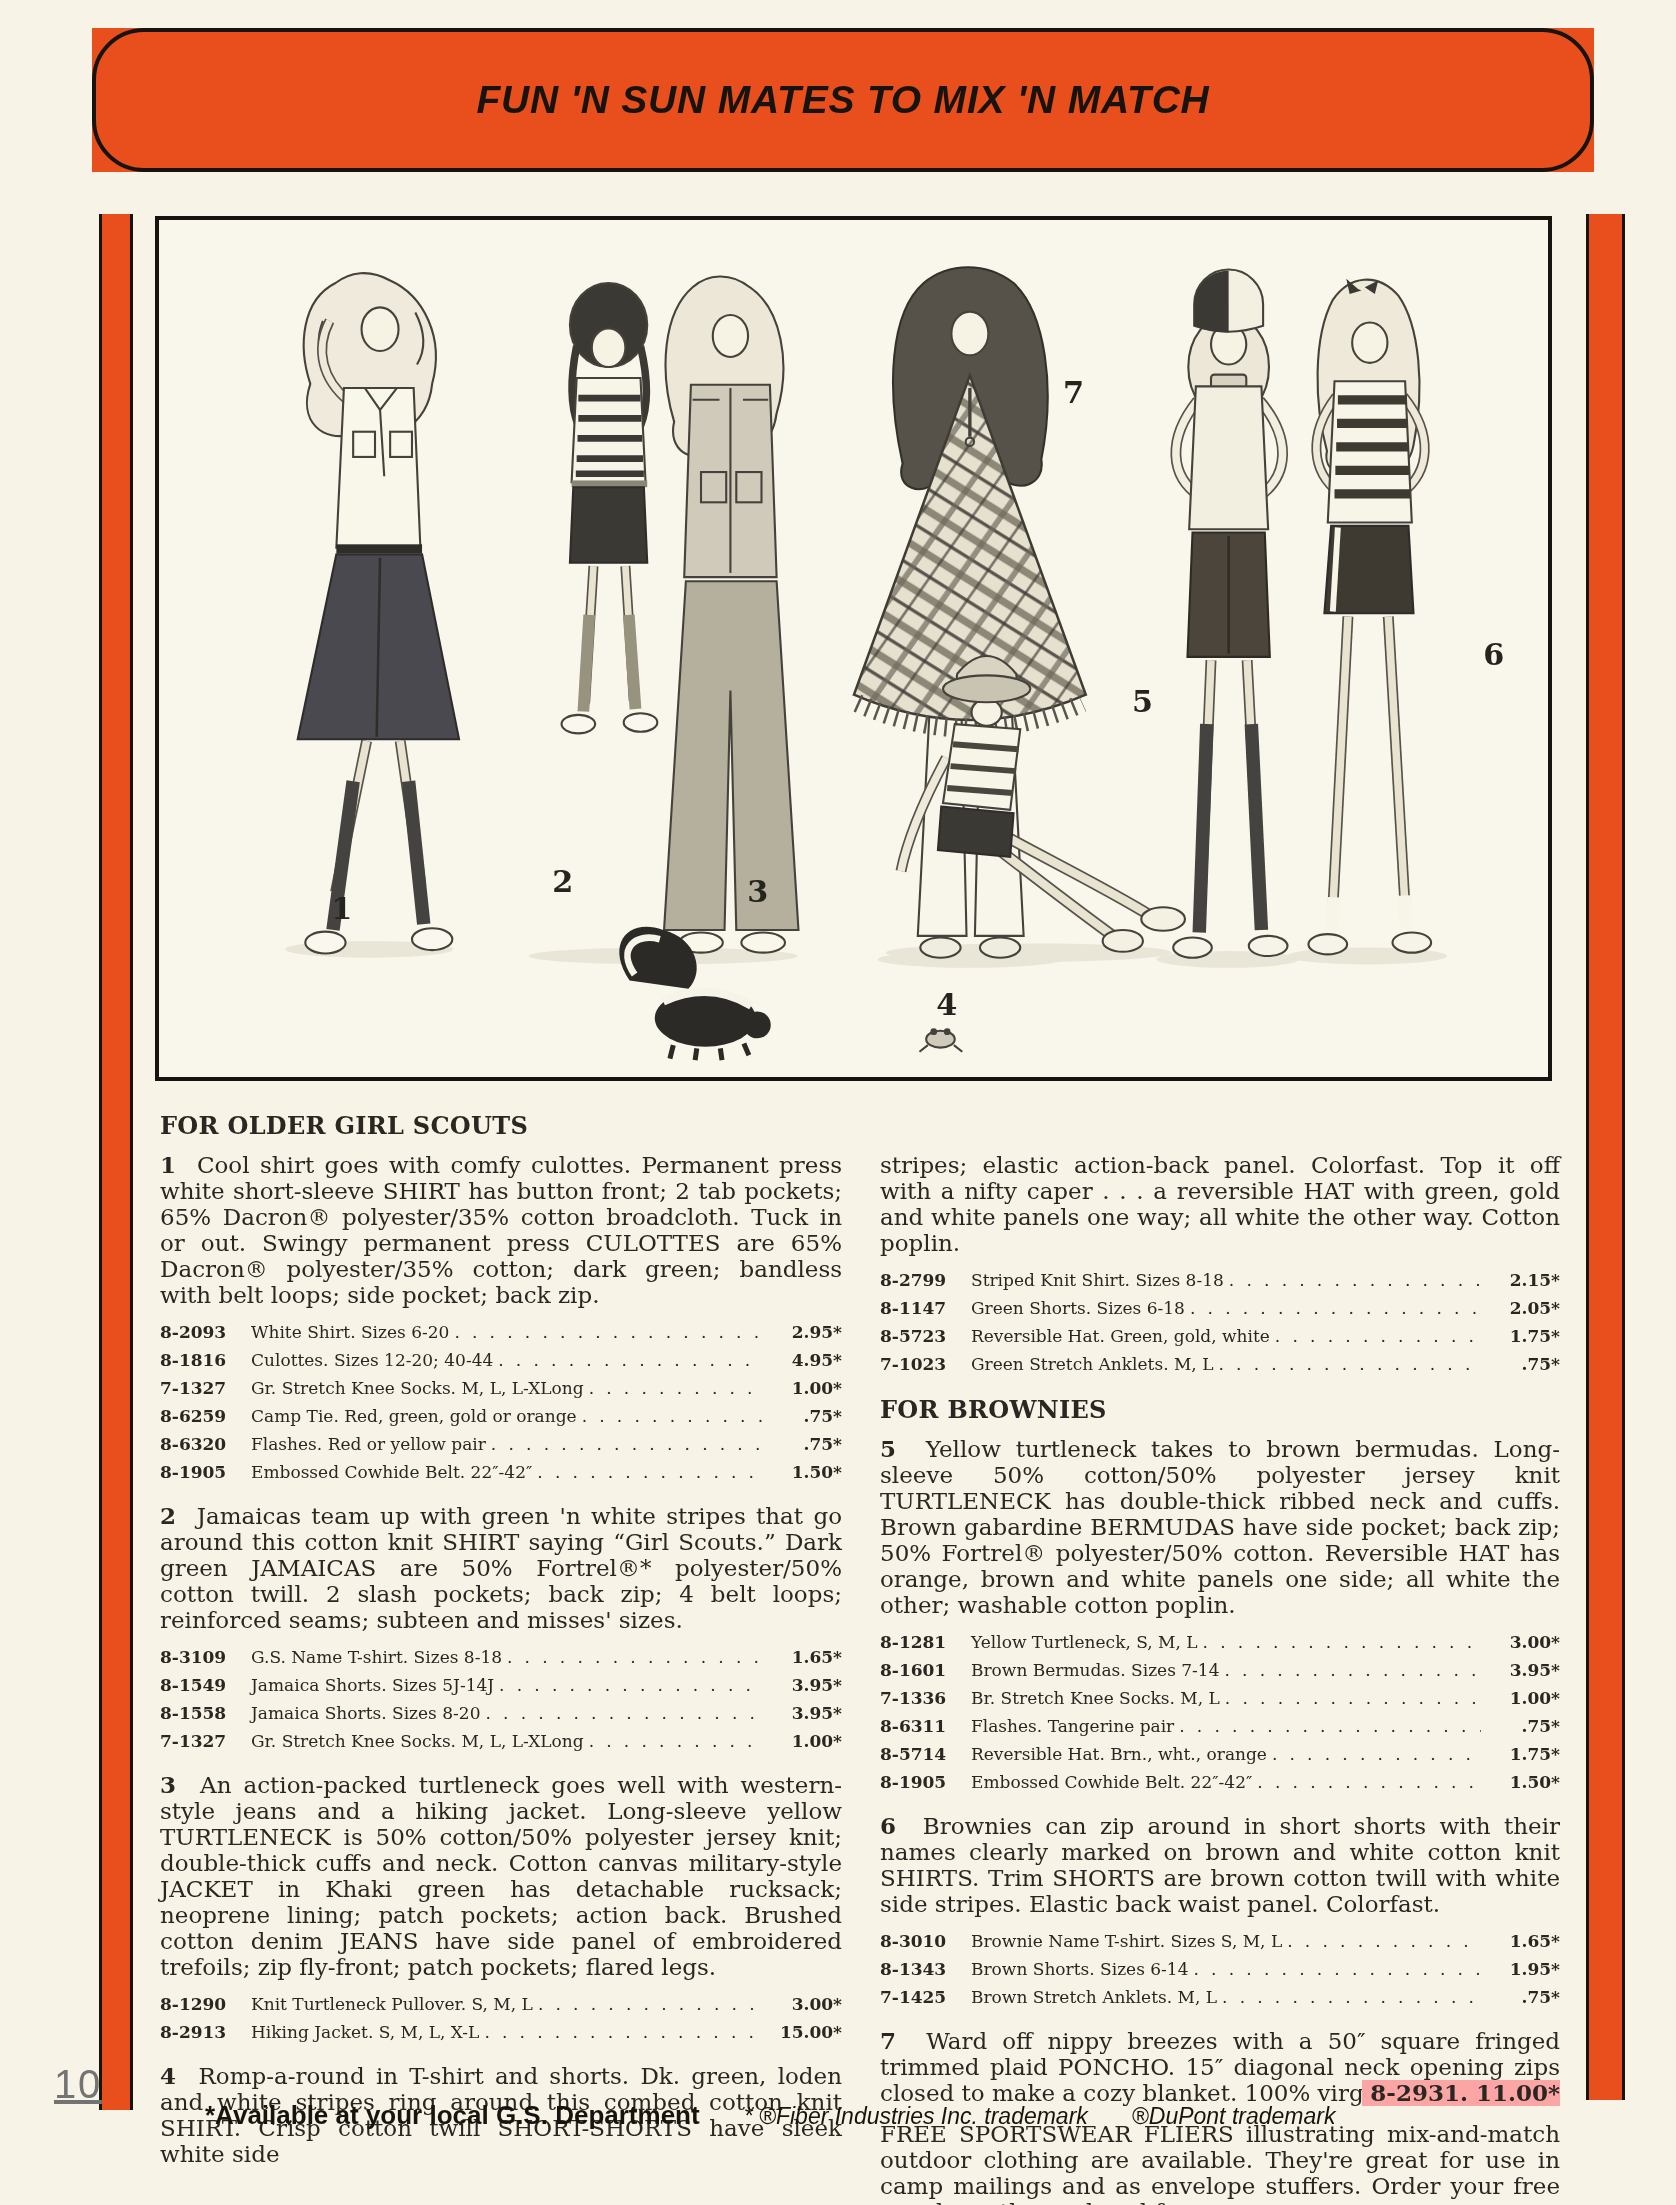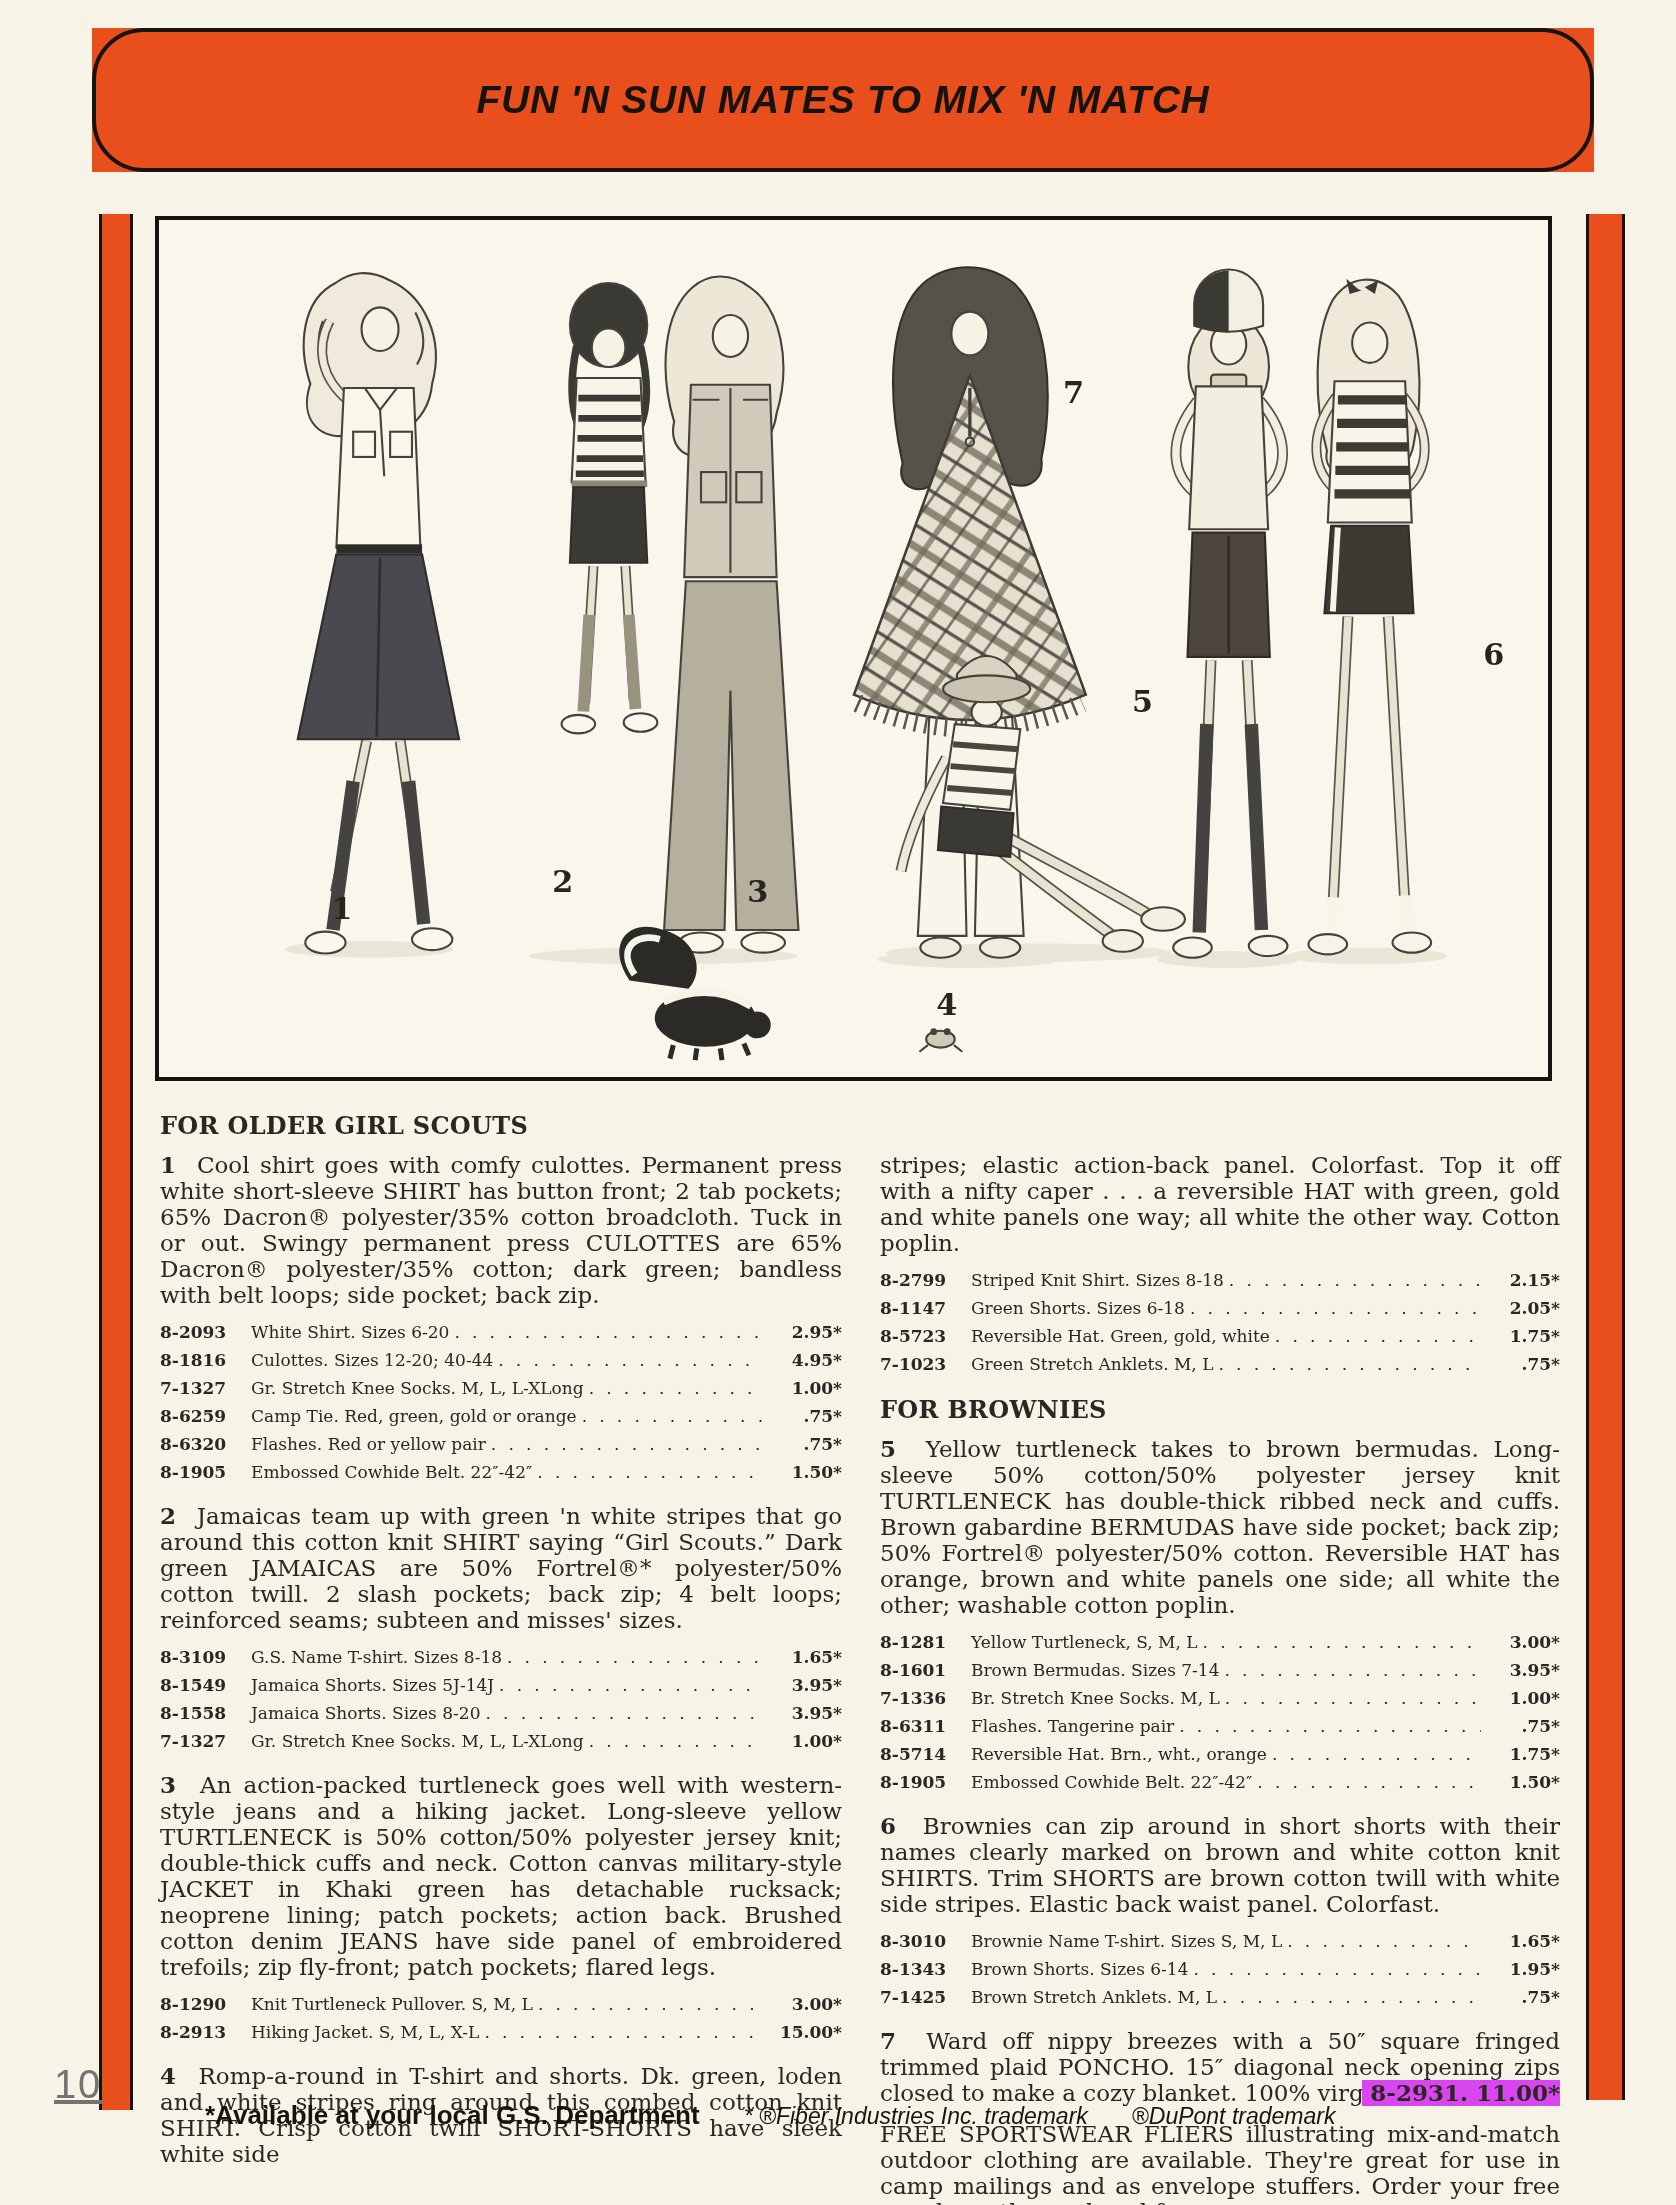--- a/index.html
+++ b/index.html
@@ -20,21 +20,21 @@
          border:4.2px solid #17140f;box-sizing:border-box;background:#f9f6ec;}
   .illus svg{display:block;width:100%;height:100%;}
   
   .col{position:absolute;}
   .col-left{left:160px;top:1111px;width:682px;}
   .col-right{left:880px;top:1107px;width:680px;margin-top:45px;}
   .sec-heading{font-size:24px;font-weight:bold;letter-spacing:0.3px;margin:0 0 11.8px 0;}
   .body-text{font-size:23px;line-height:26px;text-align:justify;margin:0 0 10px 0;}
   .body-text b{font-weight:bold;}
   .rel{position:relative;}
-  .tail-right{position:absolute;right:0;bottom:0;font-weight:bold;background:#d946ef;padding-left:8.4px;}
+  .tail-right{position:absolute;right:0;bottom:0;font-weight:bold;background:#fca5a5;padding-left:8.4px;}
   .price-list{margin:0 0 17px 0;}
   .price-row{display:flex;align-items:baseline;font-size:17px;line-height:28px;}
   .p-code{width:91px;flex:none;font-weight:bold;}
   .p-desc{white-space:nowrap;padding-right:5px;}
   .p-dots{flex:1;overflow:hidden;white-space:nowrap;}
   .p-dots::after{content:". . . . . . . . . . . . . . . . . . . . . . . . . . . . . . . . . . . . . . .";
       letter-spacing:3.4px;color:#2a2722;}
   .p-price{flex:none;font-weight:bold;padding-left:5px;min-width:74px;text-align:right;}
   
   .footer{position:absolute;left:161px;top:2100px;width:1311px;display:flex;align-items:baseline;column-gap:44px;

